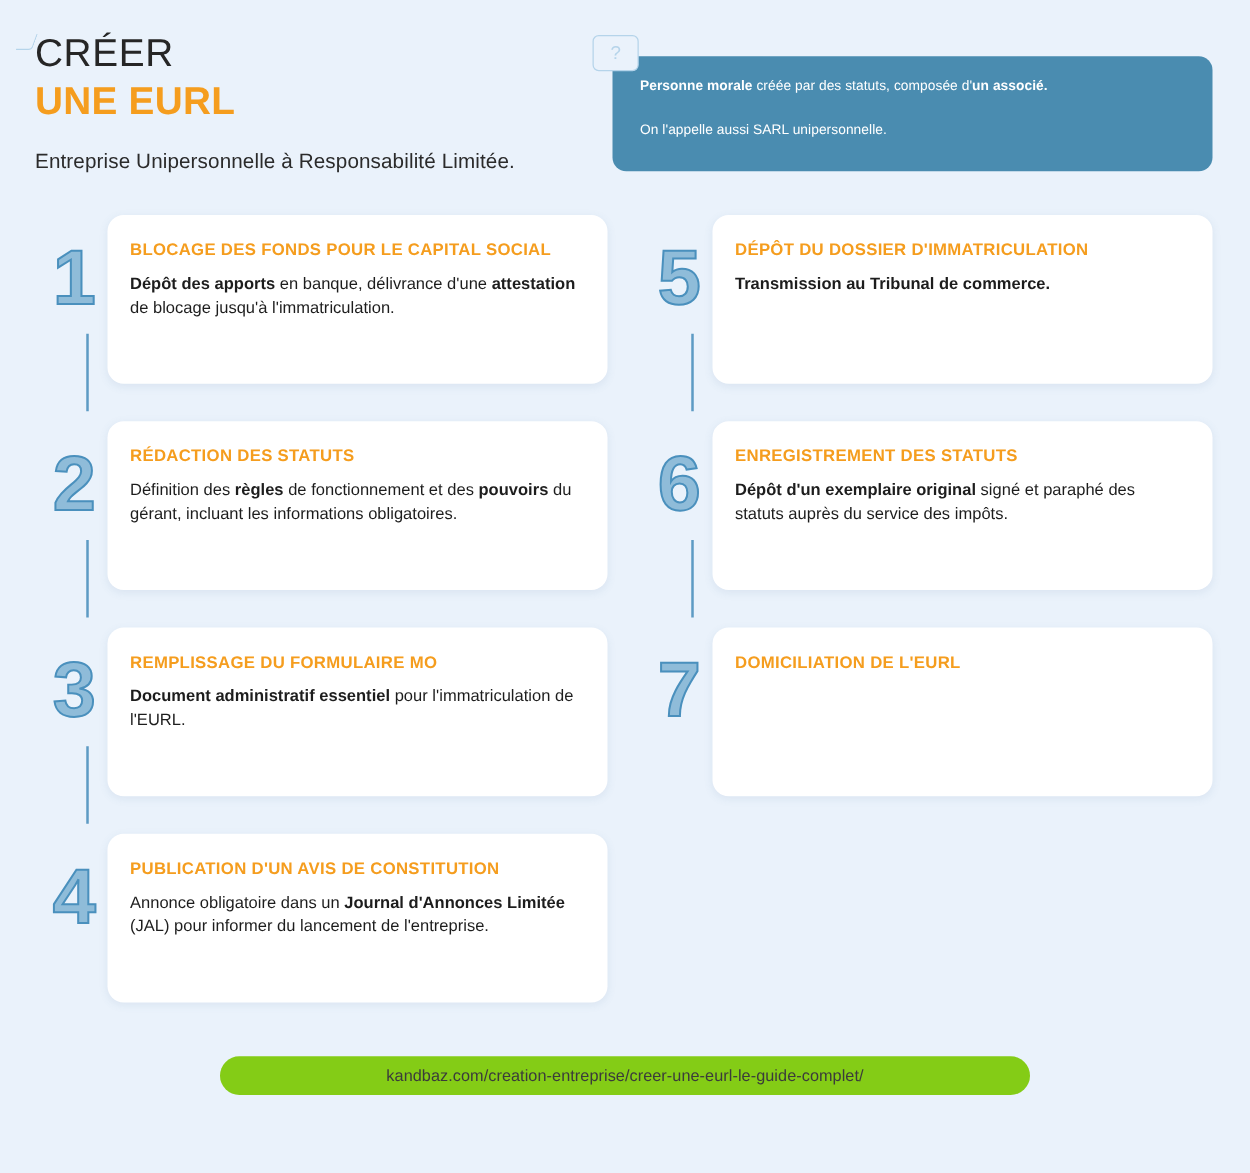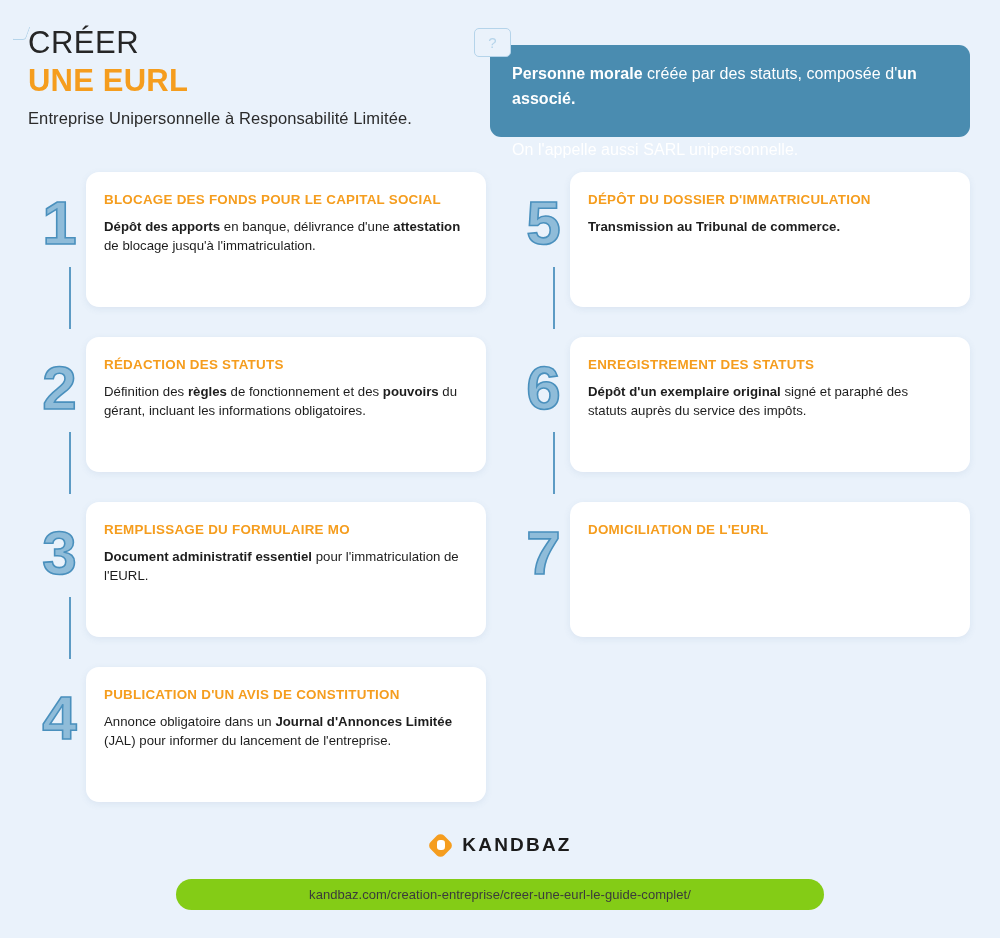--- a/index.html
+++ b/index.html
@@ -35,41 +35,41 @@
   }
   .title-line2 {
     font-size: 31px;
     letter-spacing: 0.2px;
     color: #f59d1e;
     font-weight: 700;
     line-height: 1.18;
     margin-top: 2px;
   }
   .subtitle {
-    margin-top: 10px;
+    margin-top: 21px;
     font-size: 16.5px;
     color: #2b2b2b;
     font-weight: 400;
     letter-spacing: 0.1px;
   }
 
   
   .callout {
     position: absolute;
     left: 490px;
     top: 45px;
     width: 480px;
     height: 92px;
     background: #4a8cb0;
     border-radius: 11px;
     padding: 16px 22px 0 22px;
   }
   .callout p {
     color: #ffffff;
-    font-size: 16px;
+    font-size: 11px;
     line-height: 1.58;
     letter-spacing: 0.05px;
   }
   .callout b { font-weight: 700; }
 
   .bubble {
     position: absolute;
     left: 474px;
     top: 28px;
     width: 37px;
@@ -331,25 +331,18 @@
             <div class="num">7</div>
           </div>
           <div class="card">
             <div class="card-heading">DOMICILIATION DE L'EURL</div>
           </div>
         </div>
       </div>
   </div>
 
   <div class="footer">
-    <div class="logo-row">
-      <span class="logo-mark">
-        <span class="dia"></span>
-        <span class="inner"></span>
-      </span>
-      <span class="logo-text">KANDBAZ</span>
-    </div>
     <div class="url-pill">
       <span>kandbaz.com/creation-entreprise/creer-une-eurl-le-guide-complet/</span>
     </div>
   </div>
 
 </div>
 
 </body></html>

